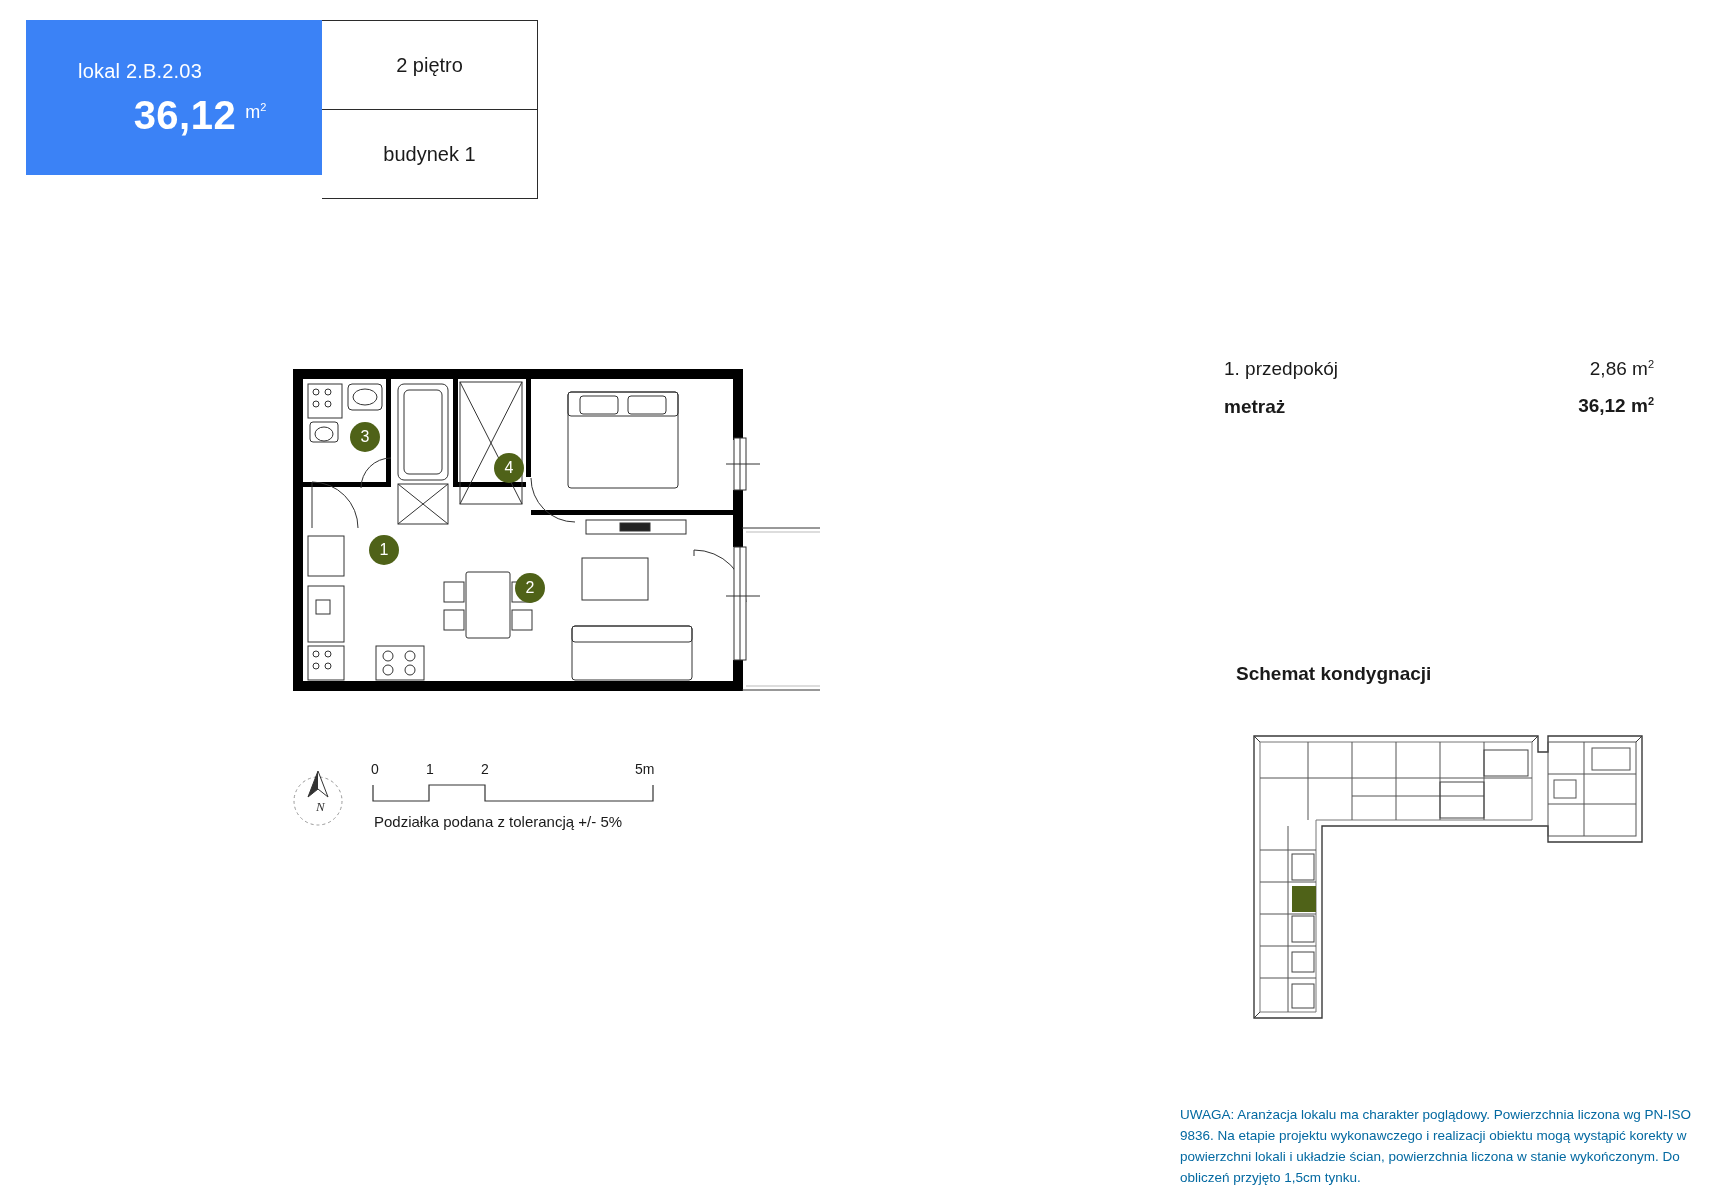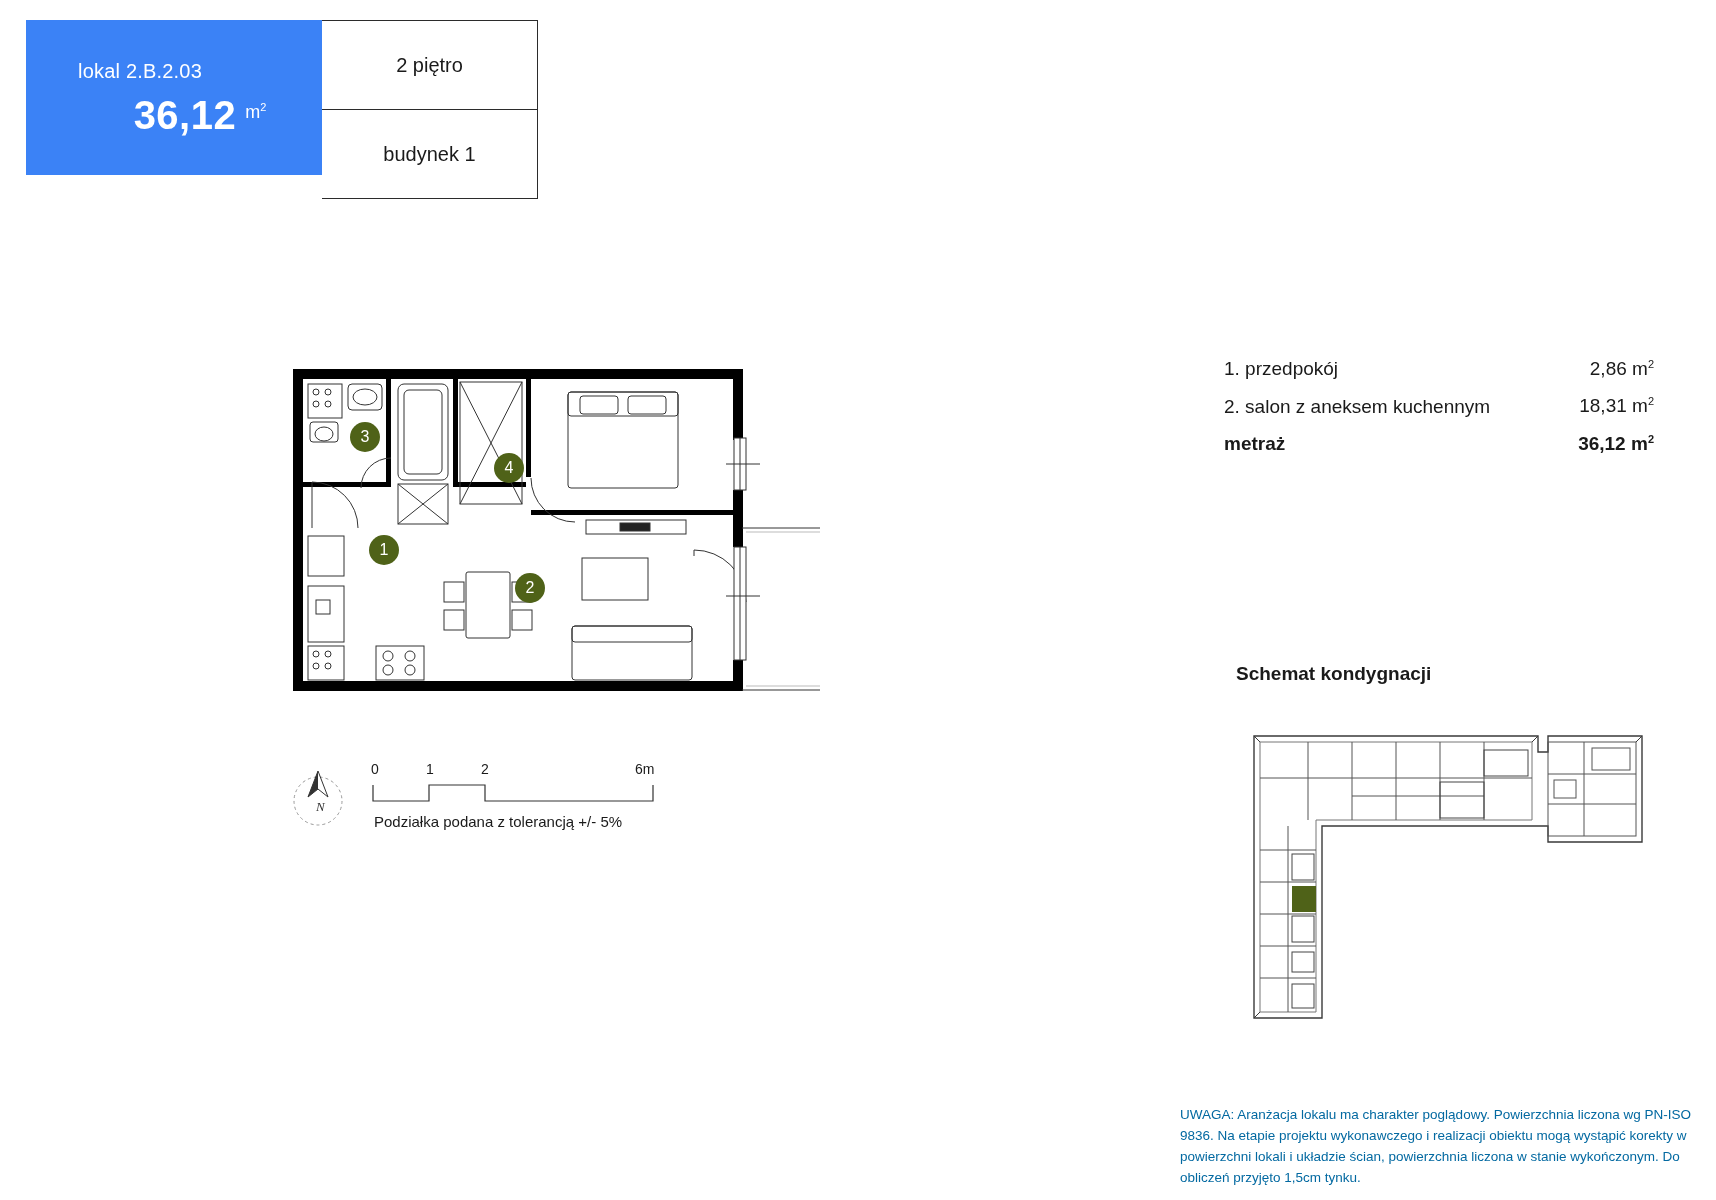--- a/index.html
+++ b/index.html
@@ -342,40 +342,36 @@
     <circle cx="32" cy="36" r="24" fill="none" stroke="#999" stroke-width="1" stroke-dasharray="3 3"></circle>
     <path d="M22,32 L32,6 L42,32 L32,24 Z" fill="#ffffff" stroke="#333" stroke-width="1"></path>
     <path d="M32,6 L32,24 L22,32 Z" fill="#333"></path>
     <text x="30" y="46" font-family="Liberation Serif, serif" font-size="13" font-style="italic" fill="#333">N</text>
   </svg>
 
   <div id="scale-nums">
     <span style="left:0px;">0</span>
     <span style="left:55px;">1</span>
     <span style="left:110px;">2</span>
-    <span style="left:264px;">6m</span>
+    <span style="left:264px;">5m</span>
   </div>
 
   <svg id="scale-bar" width="290" height="22" viewBox="0 0 290 22">
     <g stroke="#333" stroke-width="1.2" fill="none">
       <path d="M2,2 L2,18 L58,18 L58,2 L114,2 L114,18 L282,18 L282,2"></path>
     </g>
   </svg>
 
   <div id="scale-note">Podziałka podana z tolerancją +/- 5%</div>
 </div>
 
 <div id="legend">
   <div class="legend-row">
     <span class="lg-label">1. przedpokój</span>
     <span class="lg-val"><span>2,86 m</span><sup>2</sup></span>
-  </div>
-  <div class="legend-row">
-    <span class="lg-label">2. salon z aneksem kuchennym</span>
-    <span class="lg-val"><span>18,31 m</span><sup>2</sup></span>
   </div>
   <div class="legend-row total">
     <span class="lg-label">metraż</span>
     <span class="lg-val"><span>36,12 m</span><sup>2</sup></span>
   </div>
 </div>
 
 <div id="scheme-title">Schemat kondygnacji</div>
 
 <div id="scheme-wrap">

